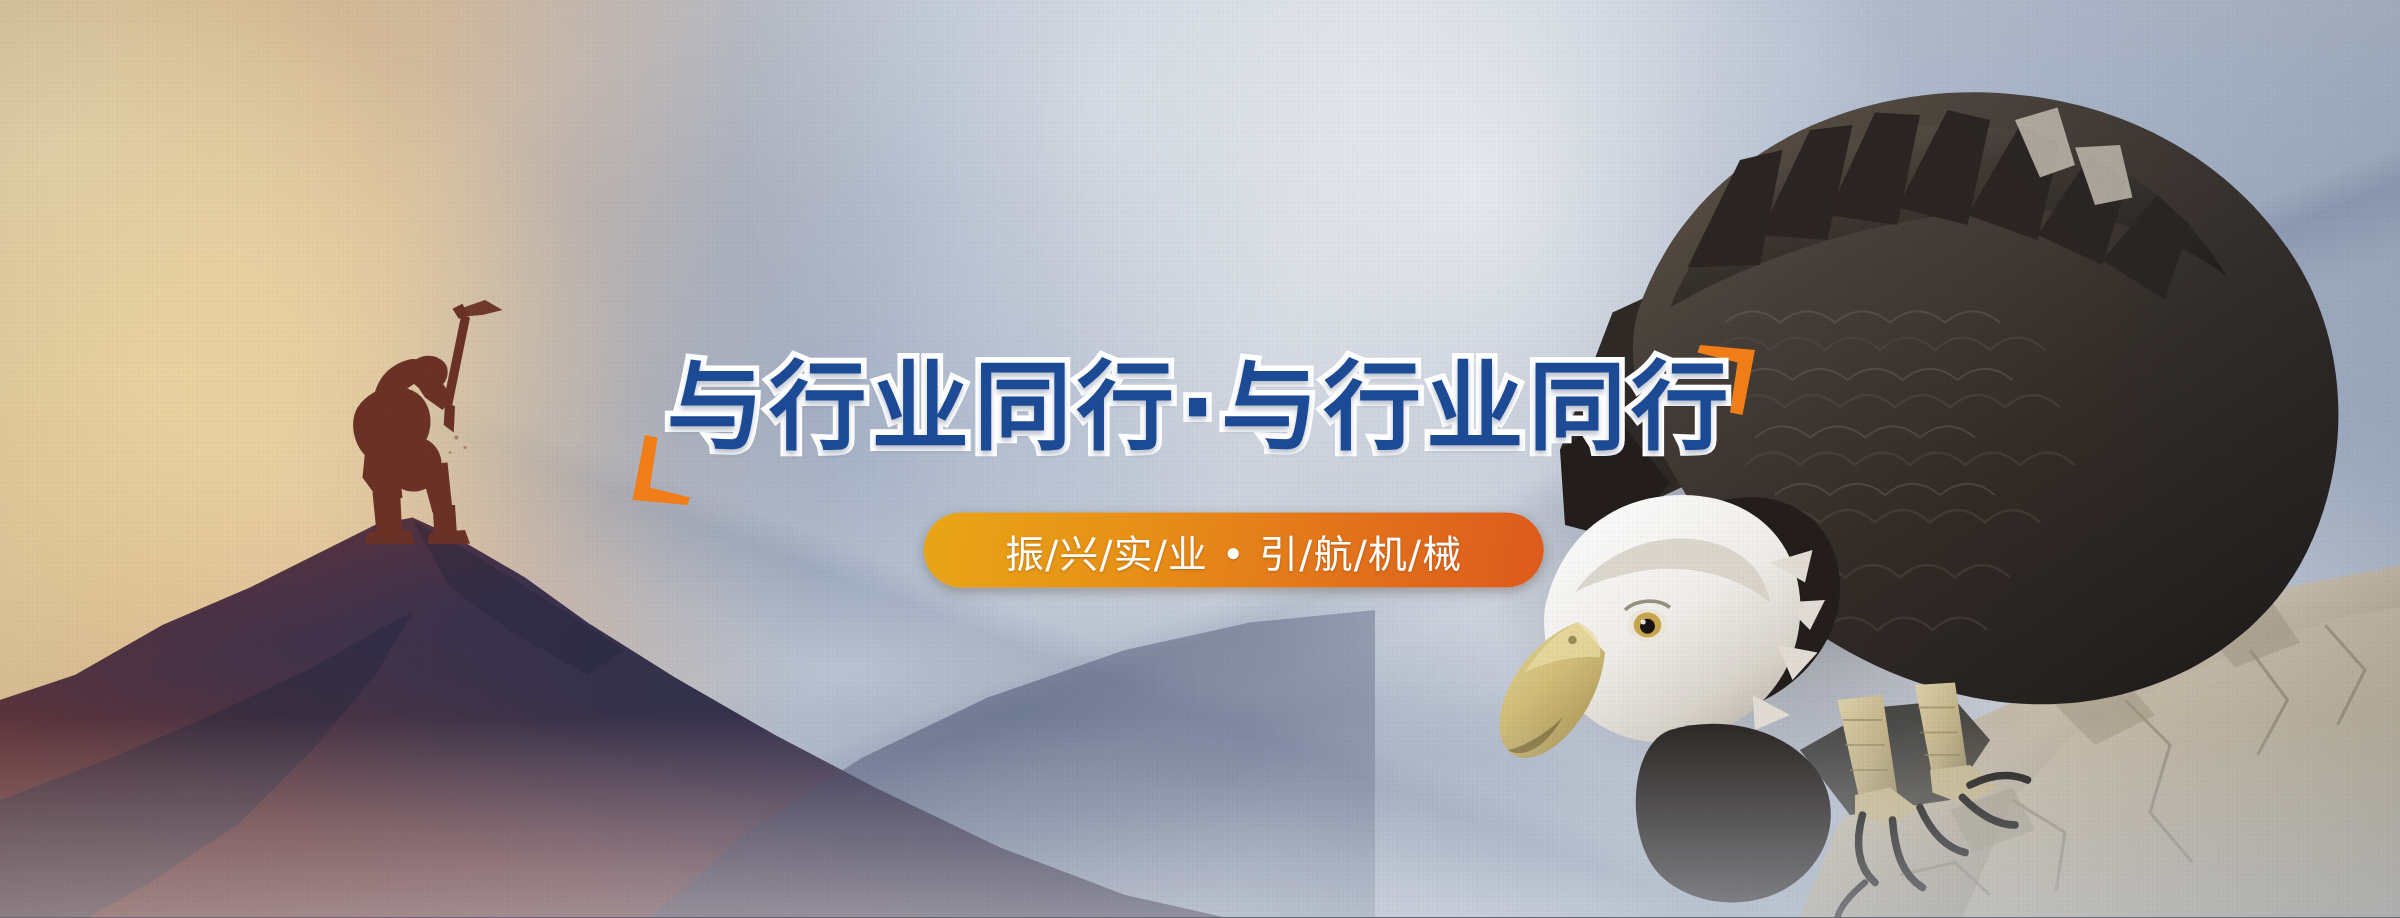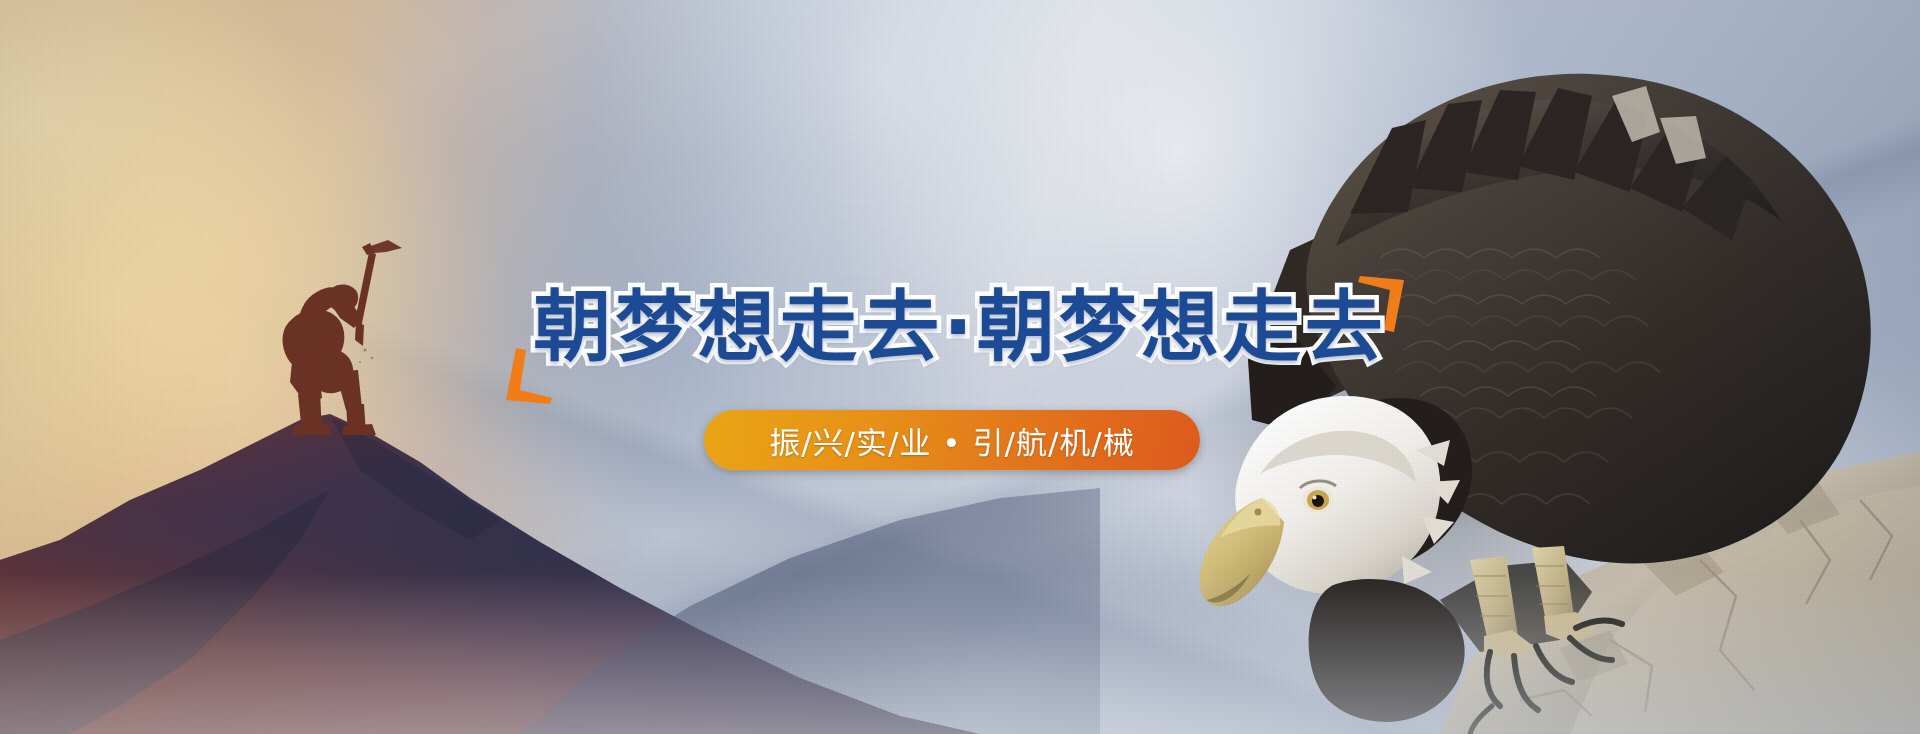--- a/index.html
+++ b/index.html
@@ -101,21 +101,21 @@
   }
 
   
   .bracket{position:absolute;width:58px;height:56px;}
   .bracket svg{display:block;width:100%;height:100%;}
   .bracket-left{left:496px;top:348px;}
   .bracket-right{left:1356px;top:276px;}
 
   .subtitle-pill{
     position:absolute;
-    left:704px;top:410px;
+    left:739px;top:410px;
     width:496px;height:60px;
     border-radius:30px;
     background:linear-gradient(100deg,#e9a516 0%,#e79017 34%,#e2741b 66%,#dd5a1d 100%);
     box-shadow:0 3px 9px rgba(60,40,10,.30);
     display:flex;align-items:center;justify-content:center;
   }
   .subtitle-text{
     font-family:"DejaVu Sans","Liberation Sans",sans-serif;
     font-size:31px;
     font-weight:normal;
@@ -410,20 +410,20 @@
         <path d="M20 0 L30 2 L24 42 L56 50 L54 56 L10 52 Z" fill="#f07d18"></path>
       </svg>
     </div>
 
     <div class="bracket bracket-right">
       <svg viewBox="0 0 58 56">
         <path d="M2 6 L4 0 L48 4 L38 56 L28 54 L34 14 Z" fill="#f07d18"></path>
       </svg>
     </div>
 
-    <h1 class="headline">朝梦想走去·朝梦想走去</h1>
+    <h1 class="headline">与行业同行·与行业同行</h1>
 
     <div class="subtitle-pill">
       <span class="subtitle-text">振/兴/实/业 • 引/航/机/械</span>
     </div>
 
   </div>
 </div>
 
 </body></html>

